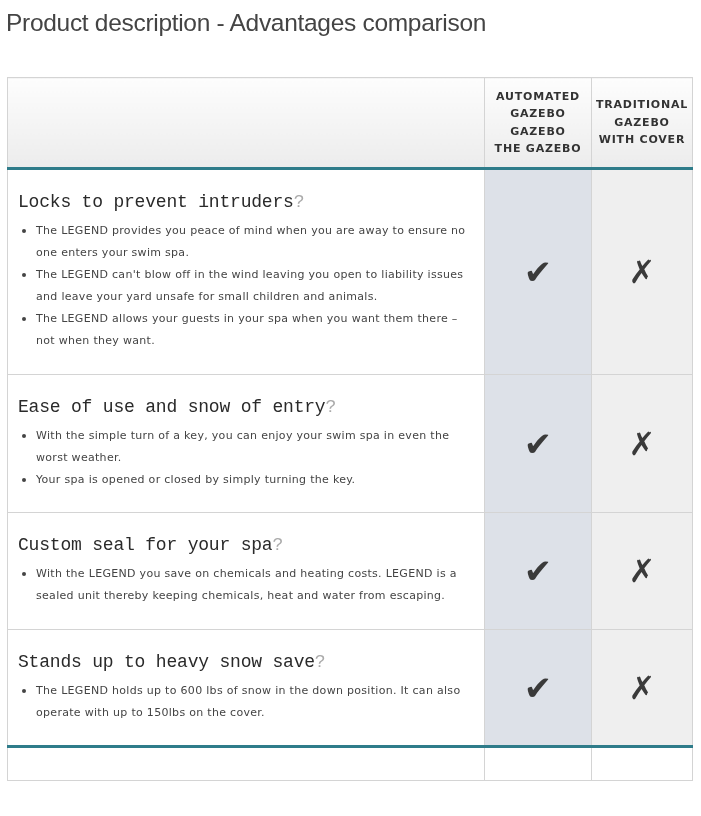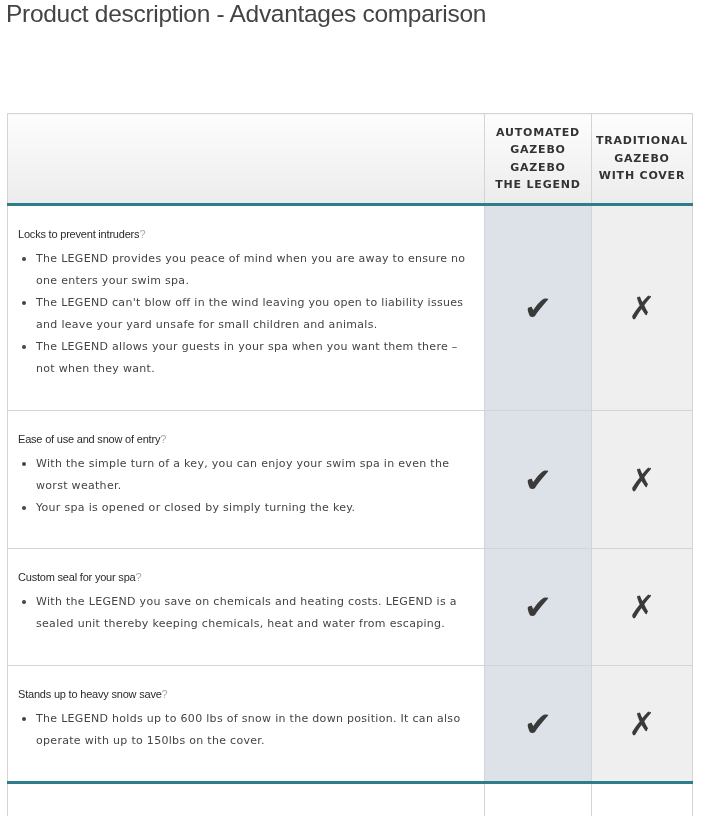--- a/index.html
+++ b/index.html
@@ -1,24 +1,24 @@
 <!DOCTYPE html>
 <html><head>
 <meta charset="utf-8">
 <style>
   html,body{margin:0;padding:0;background:#fff;}
   body{width:701px;height:816px;position:relative;overflow:hidden;font-family:"DejaVu Sans",sans-serif;}
-  .title{position:absolute;left:6px;top:0;font-family:"Liberation Sans",sans-serif;font-size:24.5px;color:#444;font-weight:normal;letter-spacing:-0.3px;margin:0;}
-  table{position:absolute;left:7px;top:77px;width:685px;border-collapse:collapse;table-layout:fixed;margin-top:36px;}
+  .title{position:absolute;left:6px;top:9px;font-family:"Liberation Sans",sans-serif;font-size:24.5px;color:#444;font-weight:normal;letter-spacing:-0.3px;margin:0;}
+  table{position:absolute;left:7px;top:77px;width:685px;border-collapse:collapse;table-layout:fixed;}
   col.c1{width:477px;} col.c2{width:107px;} col.c3{width:101px;}
   th,td{border:1px solid #d4d4d4;padding:0;vertical-align:middle;}
   thead th{height:89px;background:linear-gradient(#fdfdfd,#ececec);border-bottom:3px solid #2f7c8a;font-size:11px;font-weight:bold;color:#333;letter-spacing:0.8px;line-height:17.5px;text-align:center;}
   thead th span{display:block;}
   td.desc{padding:22px 10px 12px 10px;vertical-align:top;}
-  .rh{font-family:Liberation Sans, sans-serif;font-size:11px;color:#2a2a2a;margin:0 0 8px 0;letter-spacing:-0.2px;}
+  .rh{font-family:Liberation Mono, monospace;font-size:18px;color:#2a2a2a;margin:0 0 8px 0;letter-spacing:-0.2px;}
   .rh .q{color:#aaa;}
   ul{margin:0;padding:0 0 0 18px;list-style:none;}
   li{position:relative;font-size:11px;color:#444;line-height:22px;letter-spacing:0.3px;}
   li:before{content:"";position:absolute;left:-14px;top:9px;width:4px;height:4px;border-radius:50%;background:#444;}
   td.cg{background:#dde1e8;text-align:center;}
   td.ct{background:#efefef;text-align:center;}
   .mark{display:inline-block;font-size:34px;color:#3a3a3a;line-height:1;}
   .xmark{font-size:32px;font-style:italic;}
   tbody tr.last td{border-bottom:3px solid #2f7c8a;}
   tr.foot td{height:32px;background:#fff;}
@@ -34,21 +34,21 @@
       <col class="c2">
       <col class="c3">
     </colgroup>
   <thead>
     <tr>
       <th></th>
       <th>
         <span>AUTOMATED</span>
         <span>GAZEBO</span>
         <span>GAZEBO</span>
-        <span>THE LEGEND</span>
+        <span>THE GAZEBO</span>
       </th>
       <th>
         <span>TRADITIONAL</span>
         <span>GAZEBO</span>
         <span>WITH COVER</span>
       </th>
     </tr>
   </thead>
   <tbody>
     <tr style="height:206px">

